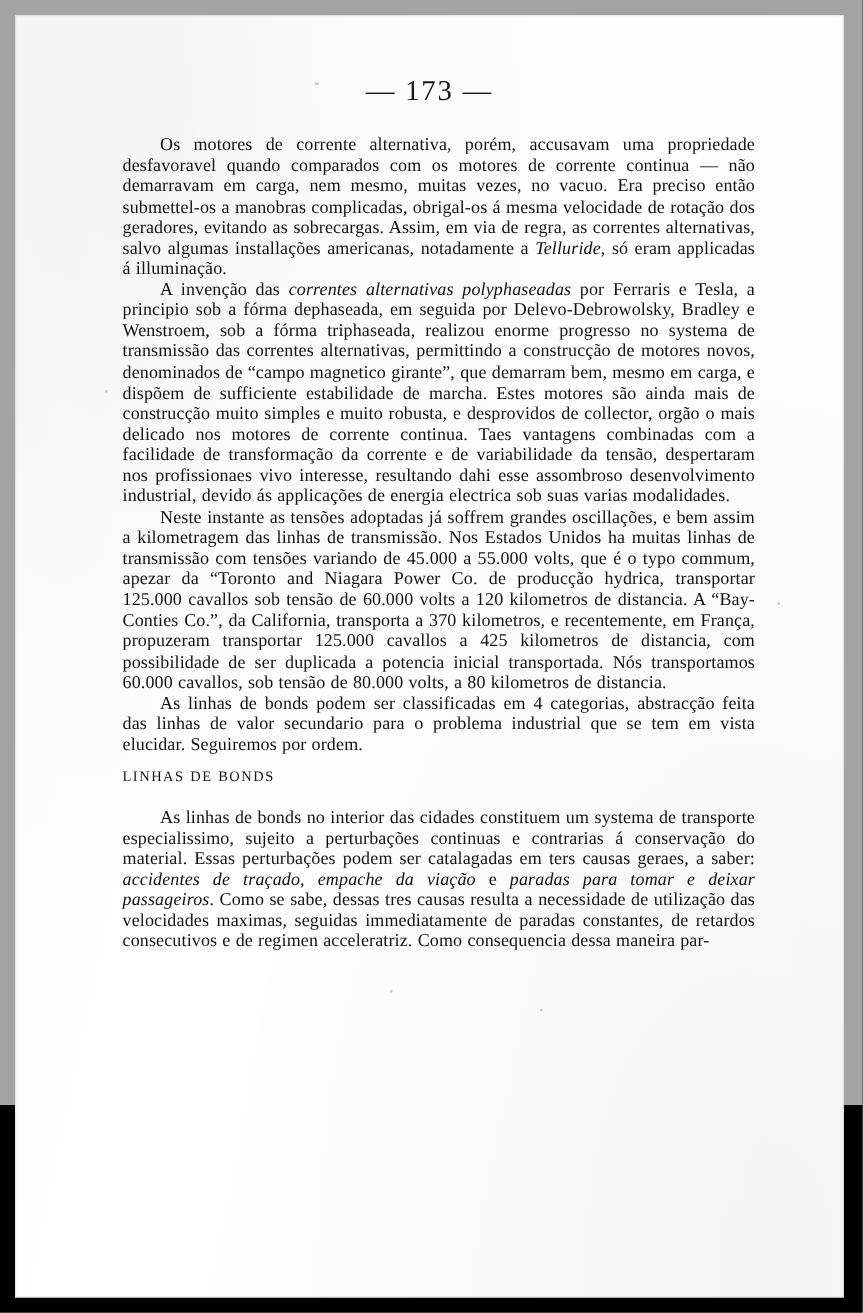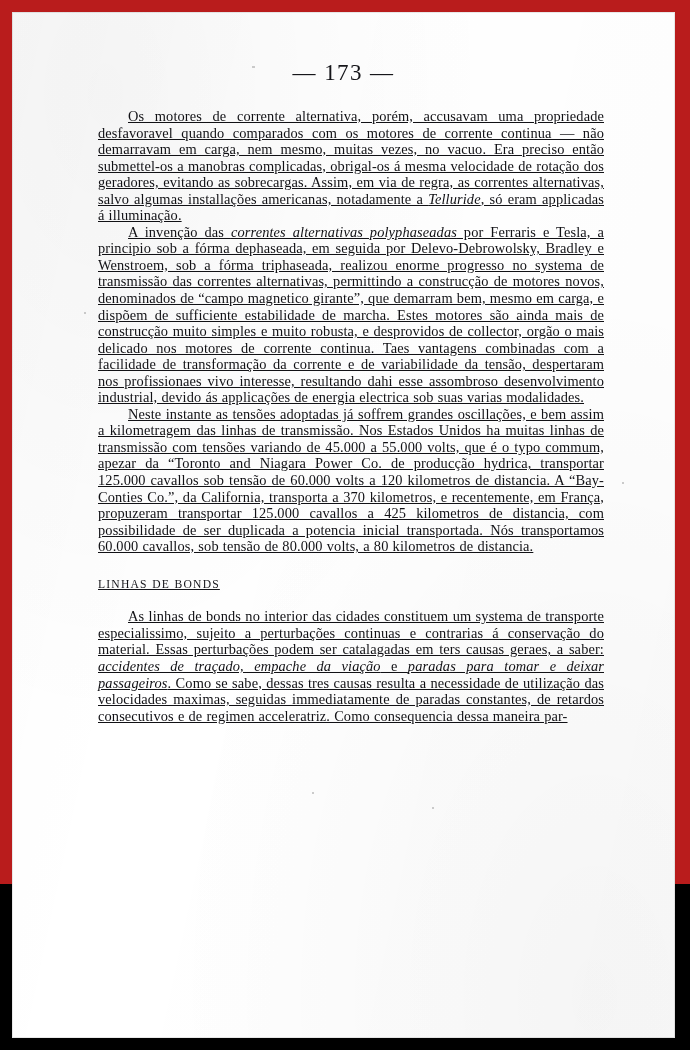--- a/index.html
+++ b/index.html
@@ -13,21 +13,21 @@
     height: 1050px;
     overflow: hidden;
     font-family: "Liberation Serif", "DejaVu Serif", serif;
   }
 
   
   .scan-frame {
     position: relative;
     width: 690px;
     height: 884px;
-    background: #b91c1c;
+    background: #a3a3a3;
     box-sizing: border-box;
   }
 
   
   .page-sheet {
     position: absolute;
     left: 12px;
     top: 12px;
     width: 663px;
     height: 1026px;
@@ -81,31 +81,30 @@
   .para {
     margin: 0;
     font-size: 14.4px;
     line-height: 16.55px;
     text-align: justify;
     text-align-last: left;
     color: #111115;
     letter-spacing: 0.12px;
     word-spacing: 0.4px;
     text-indent: 30px;
-    text-decoration: underline;
     -webkit-font-smoothing: none;
   }
 
   .para em, .para i {
     font-style: italic;
   }
 
   
   .section-heading {
-    margin: 22px 0 15px 0;
+    margin: 10px 0 15px 0;
     text-align: left;
     font-size: 11.6px;
     letter-spacing: 1.2px;
     color: #15151a;
     text-indent: 0;
     font-family: "Liberation Serif", "DejaVu Serif", serif;
   }
 
   
   .speck {
@@ -125,20 +124,21 @@
 
     <div class="page-body">
 
       <div class="folio">— 173 —</div>
 
       <div class="text-column">
 
         <p class="para"><span>Os motores de corrente alternativa, porém, accusavam uma propriedade desfavoravel quando comparados com os motores de corrente continua — não demarravam em carga, nem mesmo, muitas vezes, no vacuo. Era preciso então submettel-os a manobras complicadas, obrigal-os á mesma velocidade de rotação dos geradores, evitando as sobrecargas. Assim, em via de regra, as correntes alternativas, salvo algumas installações americanas, notadamente a </span><em>Telluride</em><span>, só eram applicadas á illuminação.</span></p>
         <p class="para"><span>A invenção das </span><em>correntes alternativas polyphaseadas</em><span> por Ferraris e Tesla, a principio sob a fórma dephaseada, em seguida por Delevo-Debrowolsky, Bradley e Wenstroem, sob a fórma triphaseada, realizou enorme progresso no systema de transmissão das correntes alternativas, permittindo a construcção de motores novos, denominados de “campo magnetico girante”, que demarram bem, mesmo em carga, e dispõem de sufficiente estabilidade de marcha. Estes motores são ainda mais de construcção muito simples e muito robusta, e desprovidos de collector, orgão o mais delicado nos motores de corrente continua. Taes vantagens combinadas com a facilidade de transformação da corrente e de variabilidade da tensão, despertaram nos profissionaes vivo interesse, resultando dahi esse assombroso desenvolvimento industrial, devido ás applicações de energia electrica sob suas varias modalidades.</span></p>
         <p class="para"><span>Neste instante as tensões adoptadas já soffrem grandes oscillações, e bem assim a kilometragem das linhas de transmissão. Nos Estados Unidos ha muitas linhas de transmissão com tensões variando de 45.000 a 55.000 volts, que é o typo commum, apezar da “Toronto and Niagara Power Co. de producção hydrica, transportar 125.000 cavallos sob tensão de 60.000 volts a 120 kilometros de distancia. A “Bay-Conties Co.”, da California, transporta a 370 kilometros, e recentemente, em França, propuzeram transportar 125.000 cavallos a 425 kilometros de distancia, com possibilidade de ser duplicada a potencia inicial transportada. Nós transportamos 60.000 cavallos, sob tensão de 80.000 volts, a 80 kilometros de distancia.</span></p>
+        <p class="para"><span>As linhas de bonds podem ser classificadas em 4 categorias, abstracção feita das linhas de valor secundario para o problema industrial que se tem em vista elucidar. Seguiremos por ordem.</span></p>
 
         <p class="para section-heading">LINHAS DE BONDS</p>
 
         <p class="para"><span>As linhas de bonds no interior das cidades constituem um systema de transporte especialissimo, sujeito a perturbações continuas e contrarias á conservação do material. Essas perturbações podem ser catalagadas em ters  causas geraes, a saber: </span><em>accidentes de traçado, empache da viação</em><span> e </span><em>paradas para tomar e deixar passageiros</em><span>. Como se sabe, dessas tres causas resulta a necessidade de utilização das velocidades maximas, seguidas immediatamente de paradas constantes, de retardos consecutivos e de regimen acceleratriz. Como consequencia dessa maneira par-</span></p>
 
       </div>
 
       <span class="speck" style="left:240px;top:54px;width:3px;height:2px;"></span>
       <span class="speck" style="left:300px;top:780px;width:2px;height:2px;"></span>
       <span class="speck" style="left:420px;top:795px;width:2px;height:2px;"></span>

